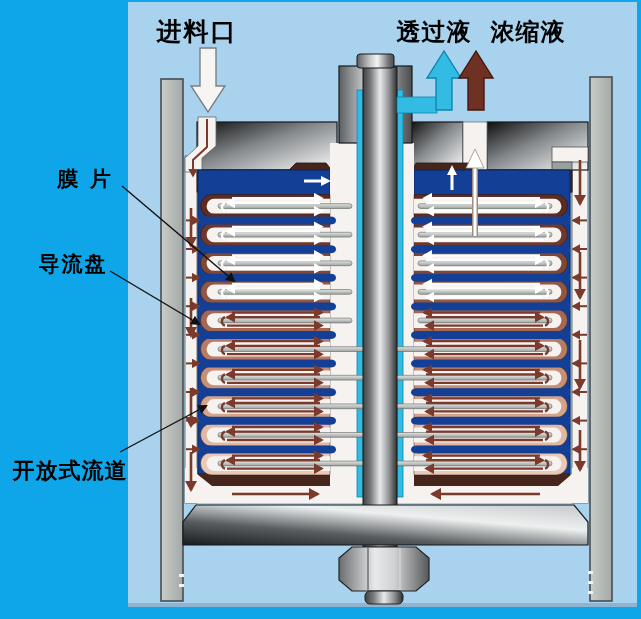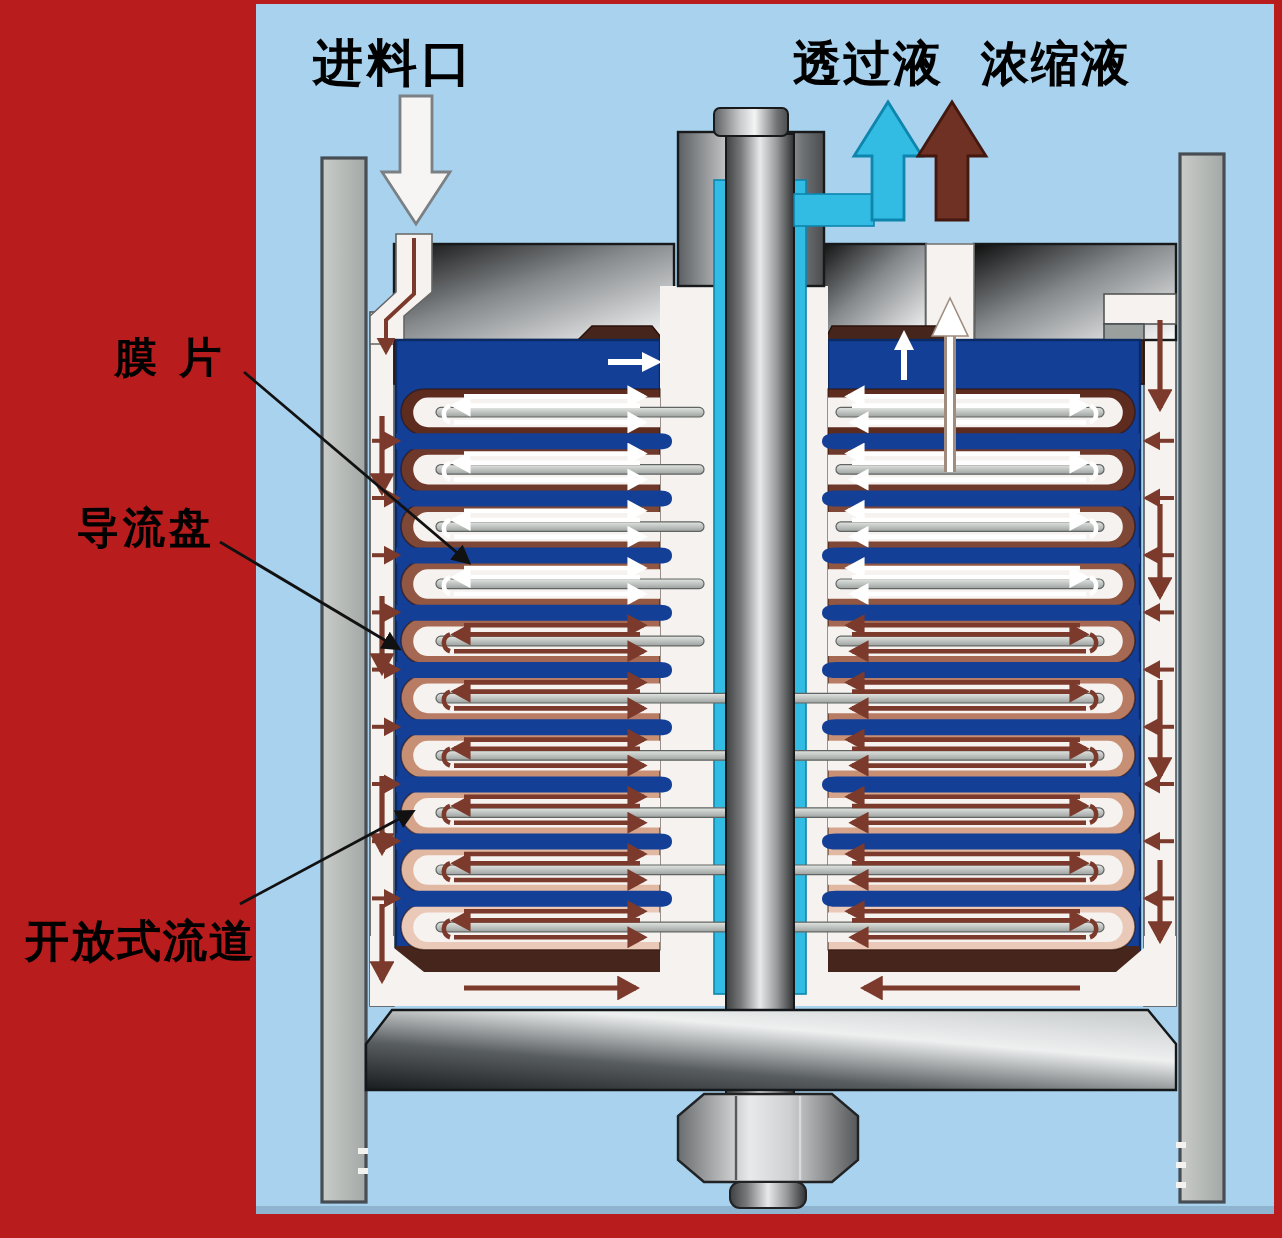--- a/index.html
+++ b/index.html
@@ -1,16 +1,16 @@
 <!DOCTYPE html>
 <html style="--panel_bg: #a8d2ee; --panel_edge: #8fb4d0; --deep_blue: #143f96; --deep_blue_edge: #0a2a63; --channel_white: #f6f2ef; --header_brown: #46261c; --flow_red: #7b3a2b; --flow_white: #ffffff; --permeate_cyan: #32bce4; --permeate_cyan_edge: #0d85ad; --concentrate_brown: #6e3124; --metal_wall: #b2b6b3; --wall_edge: #474d52; --bar_gray: #c2c6c2; --text: #000000;"><head>
 <meta charset="utf-8">
 <style>
   html,body{margin:0;padding:0;background:#ffffff;}
-  .page{position:relative;width:641px;height:619px;background:#b91c1c;overflow:hidden;
+  .page{position:relative;width:641px;height:619px;background:#0ea5e9;overflow:hidden;
         font-family:"DejaVu Sans","Liberation Sans",sans-serif;}
   svg{position:absolute;left:0;top:0;}
   text{fill:#000;font-weight:bold;}
   .lbl-top{font-size:25px;letter-spacing:2px;}
   .lbl-top2{font-size:24px;letter-spacing:1px;}
   .lbl-side{font-size:21px;letter-spacing:2px;}
   .lbl-side2{font-size:22px;letter-spacing:1px;}
 </style>
 </head>
 <body>

